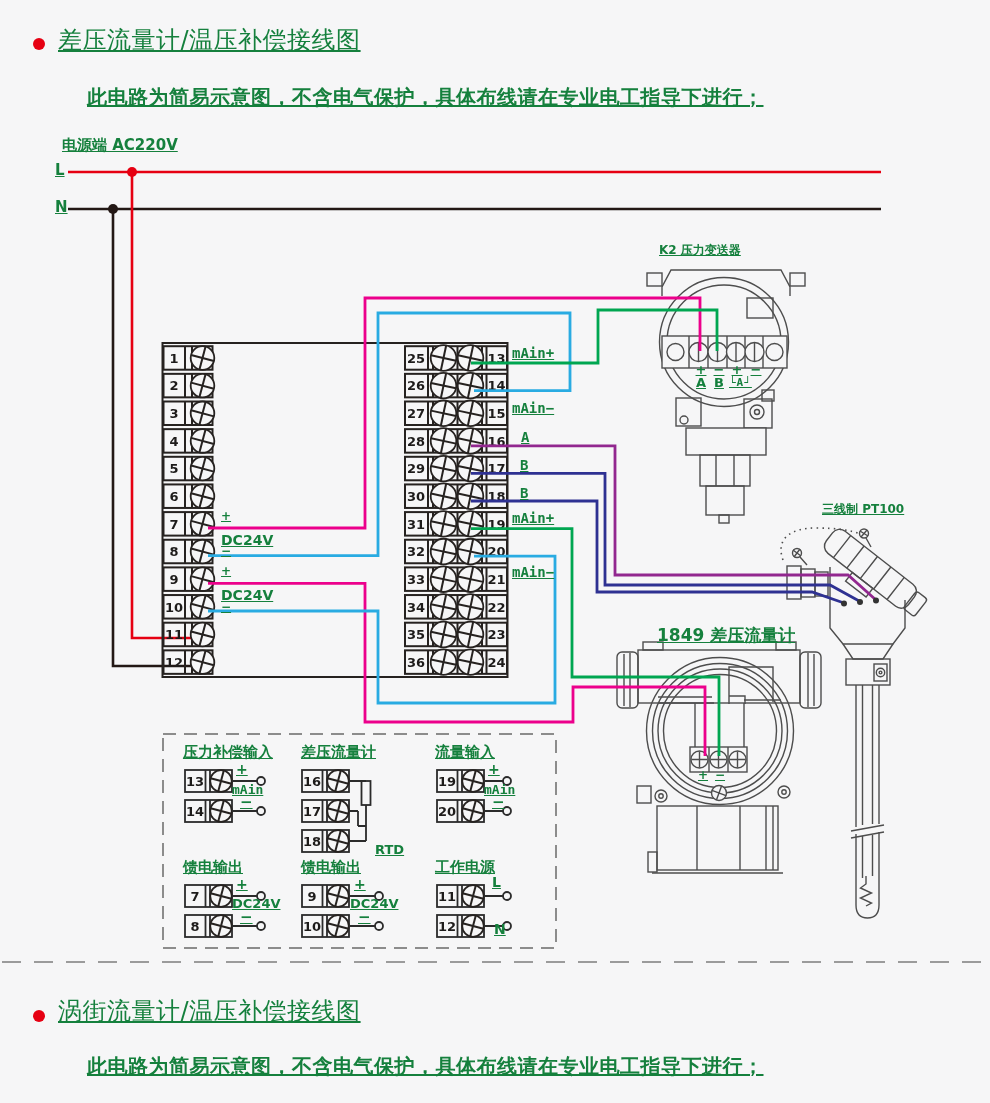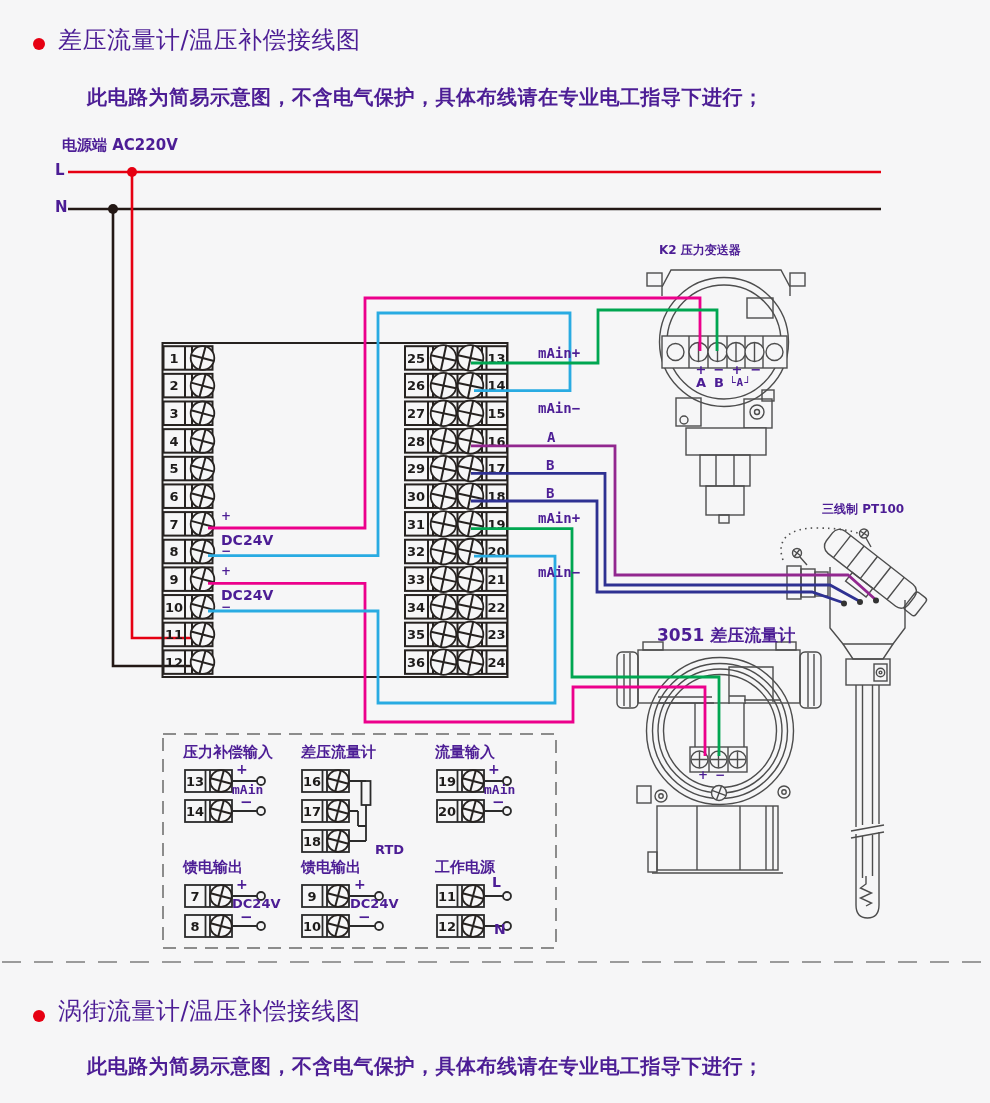--- a/index.html
+++ b/index.html
@@ -1,29 +1,29 @@
 <!DOCTYPE html>
 <html style="--c-bg: #f6f6f7; --c-ink: #231815; --c-red: #e60012; --c-magenta: #ec008c; --c-cyan: #29abe2; --c-green: #00a651; --c-purple: #92278f; --c-navy: #2e3192;"><head>
 <meta charset="utf-8">
 <style>
   html,body{margin:0;padding:0;}
   body{width:990px;height:1103px;background:var(--c-bg,#f6f6f7);position:relative;
        font-family:"DejaVu Sans","Liberation Sans",sans-serif;color:#1c1c1c;overflow:hidden;}
   #stage{position:absolute;left:0;top:0;width:990px;height:1103px;}
   svg{position:absolute;left:0;top:0;}
-  .lbl{position:absolute;white-space:nowrap;line-height:1.15;color:#4c1d95;}
+  .lbl{position:absolute;white-space:nowrap;line-height:1.15;color:#15803d;text-decoration:underline;}
   .title{font-size:24px;font-weight:500;letter-spacing:.5px;}
   .note{font-size:20px;font-weight:bold;letter-spacing:.5px;}
   .b15{font-size:15px;font-weight:bold;}
   .b16{font-size:12px;font-weight:bold;}
   .b14{font-size:14px;font-weight:bold;}
   .b13{font-size:13px;font-weight:bold;}
   .b17{font-size:17px;font-weight:bold;}
   .semi{font-weight:600;}
-  .mono{font-family:"DejaVu Sans Mono","Liberation Mono",monospace;font-weight:bold;font-size:14px;margin-left:26px;}
+  .mono{font-family:"DejaVu Sans Mono","Liberation Mono",monospace;font-weight:bold;font-size:14px;}
   .mono13{font-family:"DejaVu Sans Mono","Liberation Mono",monospace;font-weight:bold;font-size:13px;}
   .mono11{font-family:"DejaVu Sans Mono","Liberation Mono",monospace;font-weight:bold;font-size:11px;letter-spacing:1px;}
   .bullet{position:absolute;width:12px;height:12px;border-radius:50%;background:var(--c-red,#d21619);}
   .cw{width:16px;text-align:center;}
   
   .sb{stroke:#262220;stroke-width:2;fill:none;}
   .sbf{stroke:#262220;stroke-width:1.8;fill:var(--c-bg,#f6f6f7);}
   .sb2{stroke:#2b2b2b;stroke-width:1.8;fill:none;}
   .draw{stroke:#4d4d4d;stroke-width:1.4;fill:none;}
   .drawf{stroke:#4d4d4d;stroke-width:1.4;fill:var(--c-bg,#f6f6f7);}
@@ -675,21 +675,21 @@
 <div class="lbl b13 cw" style="left:693px;top:363px;">+</div>
 <div class="lbl b13 cw" style="left:711px;top:363px;">−</div>
 <div class="lbl b13 cw" style="left:729px;top:363px;">+</div>
 <div class="lbl b13 cw" style="left:748px;top:363px;">−</div>
 <div class="lbl b13 cw" style="left:693px;top:376px;">A</div>
 <div class="lbl b13 cw" style="left:711px;top:376px;">B</div>
 <div class="lbl mono11" style="left:729px;top:377px;">└A┘</div>
 
 <div class="lbl b16 semi" style="left:822px;top:503px;text-align:center;">三线制 PT100</div>
 
-<div class="lbl b17 semi" style="left:657px;top:626px;">3051 差压流量计</div>
+<div class="lbl b17 semi" style="left:657px;top:626px;">1849 差压流量计</div>
 <div class="lbl b16 cw" style="left:695px;top:769px;">+</div>
 <div class="lbl b16 cw" style="left:712px;top:769px;">−</div>
 
 <div class="lbl b15" style="left:183px;top:744px;">压力补偿输入</div>
 <div class="lbl b15" style="left:301px;top:744px;">差压流量计</div>
 <div class="lbl b15" style="left:435px;top:744px;">流量输入</div>
 <div class="lbl b15" style="left:183px;top:859px;">馈电输出</div>
 <div class="lbl b15" style="left:301px;top:859px;">馈电输出</div>
 <div class="lbl b15" style="left:435px;top:859px;">工作电源</div>
 

